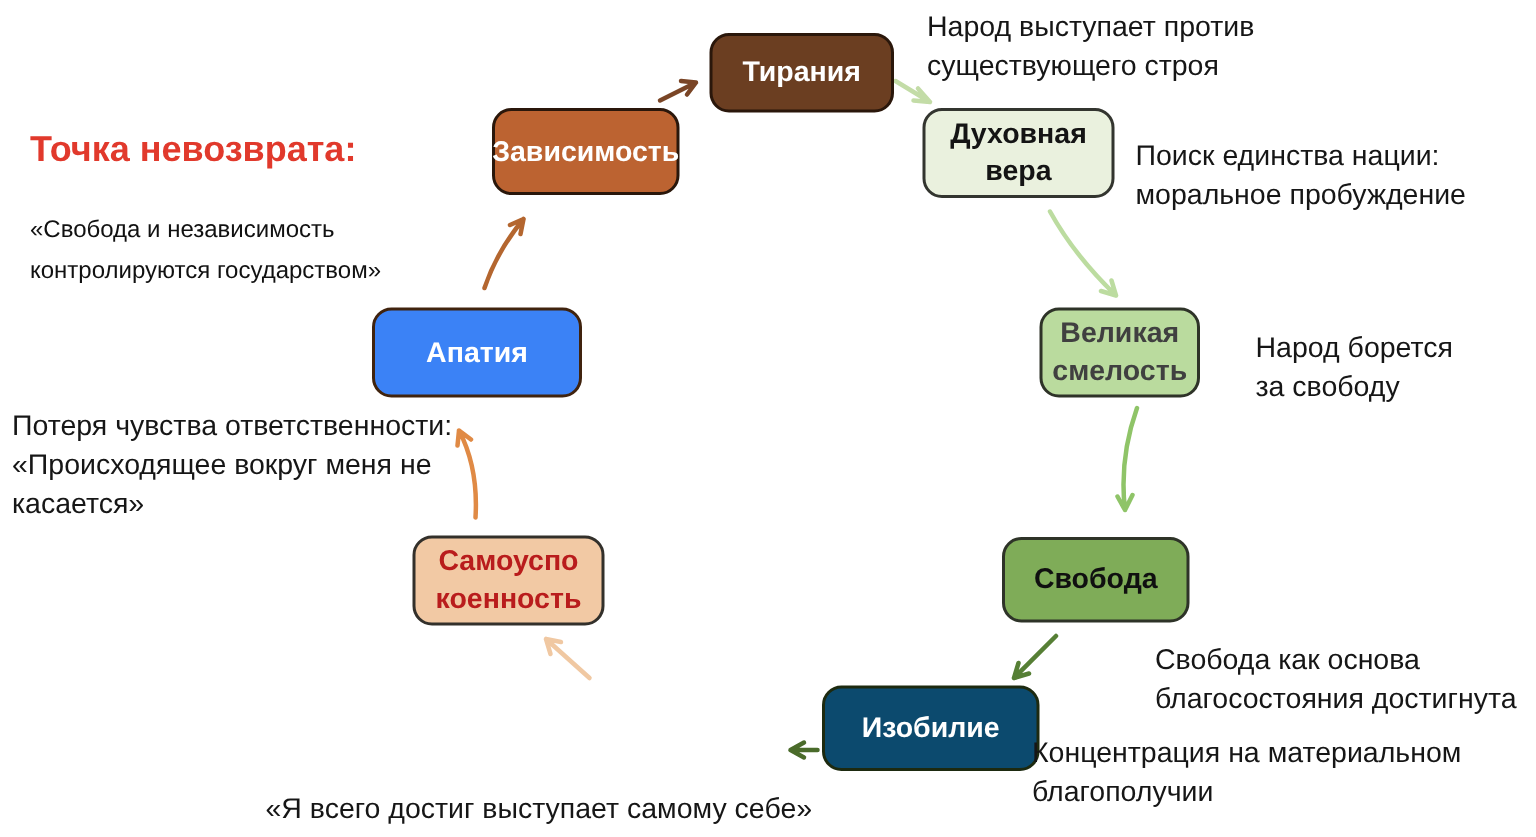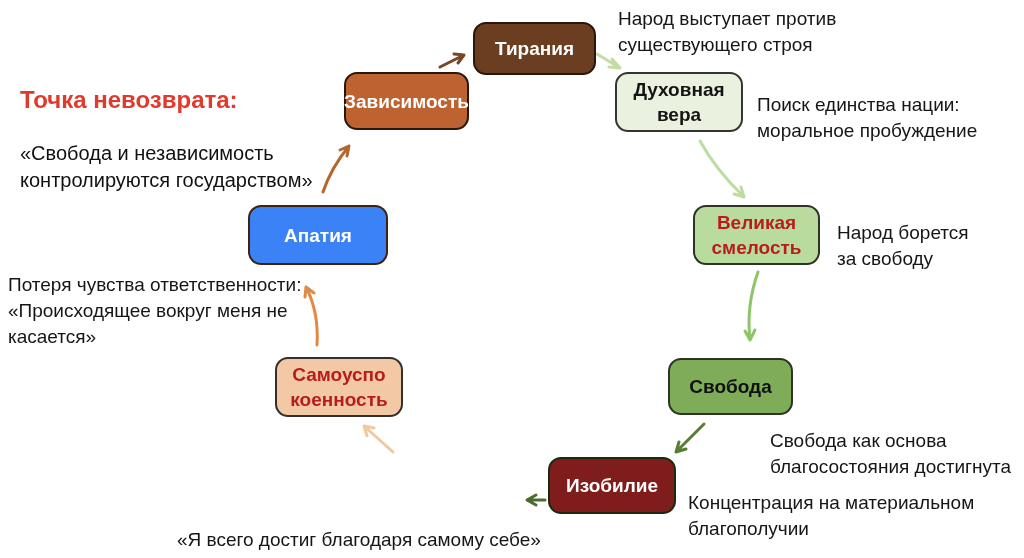--- a/index.html
+++ b/index.html
@@ -39,21 +39,21 @@
   }
   .note {
     position: absolute;
     font-size: 19px;
     line-height: 26px;
     color: #161616;
     white-space: pre-line;
   }
   .ponr { font-size: 20px; line-height: 27px; }
   .ponr-heading { font-weight: bold; font-size: 24px; line-height: 27px; }
-  .ponr-body { font-size: 20px; line-height: 27px; color: #111111; white-space: pre-line; }
+  .ponr-body { font-size: 16px; line-height: 27px; color: #111111; white-space: pre-line; }
 </style>
 </head>
 <body>
 
 <div class="canvas">
 
   <svg class="arrows" viewBox="0 0 1024 558" xmlns="http://www.w3.org/2000/svg">
     <path class="arrow" d="M597,54 L620,68 M609,67 L620,68 L612,59" style="stroke: rgb(195, 220, 167);"></path>
     <path class="arrow" d="M700,141 Q716,170 744,197 M734,194 L744,197 L741,187" style="stroke: rgb(188, 220, 160);"></path>
     <path class="arrow" d="M758,272 Q746,306 750,340 M745,331 L750,340 L755,330" style="stroke: rgb(143, 196, 104);"></path>
@@ -67,63 +67,63 @@
 
   <div class="node" style="left: 615px; top: 72px; width: 128px; height: 60px; background-color: rgb(234, 241, 222); color: rgb(20, 20, 20); border-color: rgb(51, 53, 47);">
     <span>Духовная
 вера</span>
   </div>
 
   <div class="node" style="left: 473px; top: 22px; width: 123px; height: 53px; background-color: rgb(107, 62, 33); color: rgb(255, 255, 255); border-color: rgb(42, 23, 11);">
     <span>Тирания</span>
   </div>
 
-  <div class="node" style="left: 693px; top: 205px; width: 127px; height: 60px; background-color: rgb(186, 219, 158); color: #b91c1c; border-color: rgb(46, 51, 40);">
+  <div class="node" style="left: 693px; top: 205px; width: 107px; height: 60px; background-color: rgb(186, 219, 158); color: #404040; border-color: rgb(46, 51, 40);">
     <span>Великая
 смелость</span>
   </div>
 
   <div class="node" style="left: 668px; top: 358px; width: 125px; height: 57px; background-color: rgb(127, 172, 88); color: rgb(16, 16, 16); border-color: rgb(46, 51, 40);">
     <span>Свобода</span>
   </div>
 
-  <div class="node" style="left: 548px; top: 457px; width: 128px; height: 57px; background-color: #7f1d1d; color: rgb(255, 255, 255); border-color: rgb(29, 42, 16); justify-content: center;">
+  <div class="node" style="left: 548px; top: 457px; width: 145px; height: 57px; background-color: #0c4a6e; color: rgb(255, 255, 255); border-color: rgb(29, 42, 16); justify-content: center;">
     <span>Изобилие</span>
   </div>
 
 
   <div class="node" style="left: 275px; top: 357px; width: 128px; height: 60px; background-color: rgb(242, 201, 164); color: #b91c1c; border-color: rgb(51, 48, 43);">
     <span>Самоуспо
 коенность</span>
   </div>
 
   <div class="node" style="left: 248px; top: 205px; width: 140px; height: 60px; background-color: #3b82f6; color: rgb(255, 255, 255); border-color: rgb(64, 35, 14);">
     <span>Апатия</span>
   </div>
 
-  <div class="node" style="left: 328px; top: 72px; width: 125px; height: 58px; background-color: rgb(188, 99, 49); color: rgb(255, 255, 255); border-color: rgb(42, 23, 11); margin-left: 16px;">
+  <div class="node" style="left: 328px; top: 72px; width: 125px; height: 58px; background-color: rgb(188, 99, 49); color: rgb(255, 255, 255); border-color: rgb(42, 23, 11);">
     <span>Зависимость</span>
   </div>
 
   <div class="note" style="left:618px;top:6px">Народ выступает против
 существующего строя</div>
 
   <div class="note" style="left:757px;top:92px">Поиск единства нации:
 моральное пробуждение</div>
 
   <div class="note" style="left:837px;top:220px">Народ борется
 за свободу</div>
 
   <div class="note" style="left:770px;top:428px">Свобода как основа
 благосостояния достигнута</div>
 
   <div class="note" style="left:688px;top:490px">Концентрация на материальном
 благополучии</div>
 
-  <div class="note" style="left:177px;top:527px">«Я всего достиг благодаря самому себе»</div>
+  <div class="note" style="left:177px;top:527px">«Я всего достиг выступает самому себе»</div>
 
 
   <div class="note" style="left:8px;top:272px">Потеря чувства ответственности:
  «Происходящее вокруг меня не
 касается»</div>
 
   <div class="note ponr" style="left:20px;top:59px">
     <div class="ponr-heading" style="color: rgb(225, 57, 44);">Точка невозврата:</div>
     <div class="ponr-body">«Свобода и независимость
 контролируются государством»</div>

